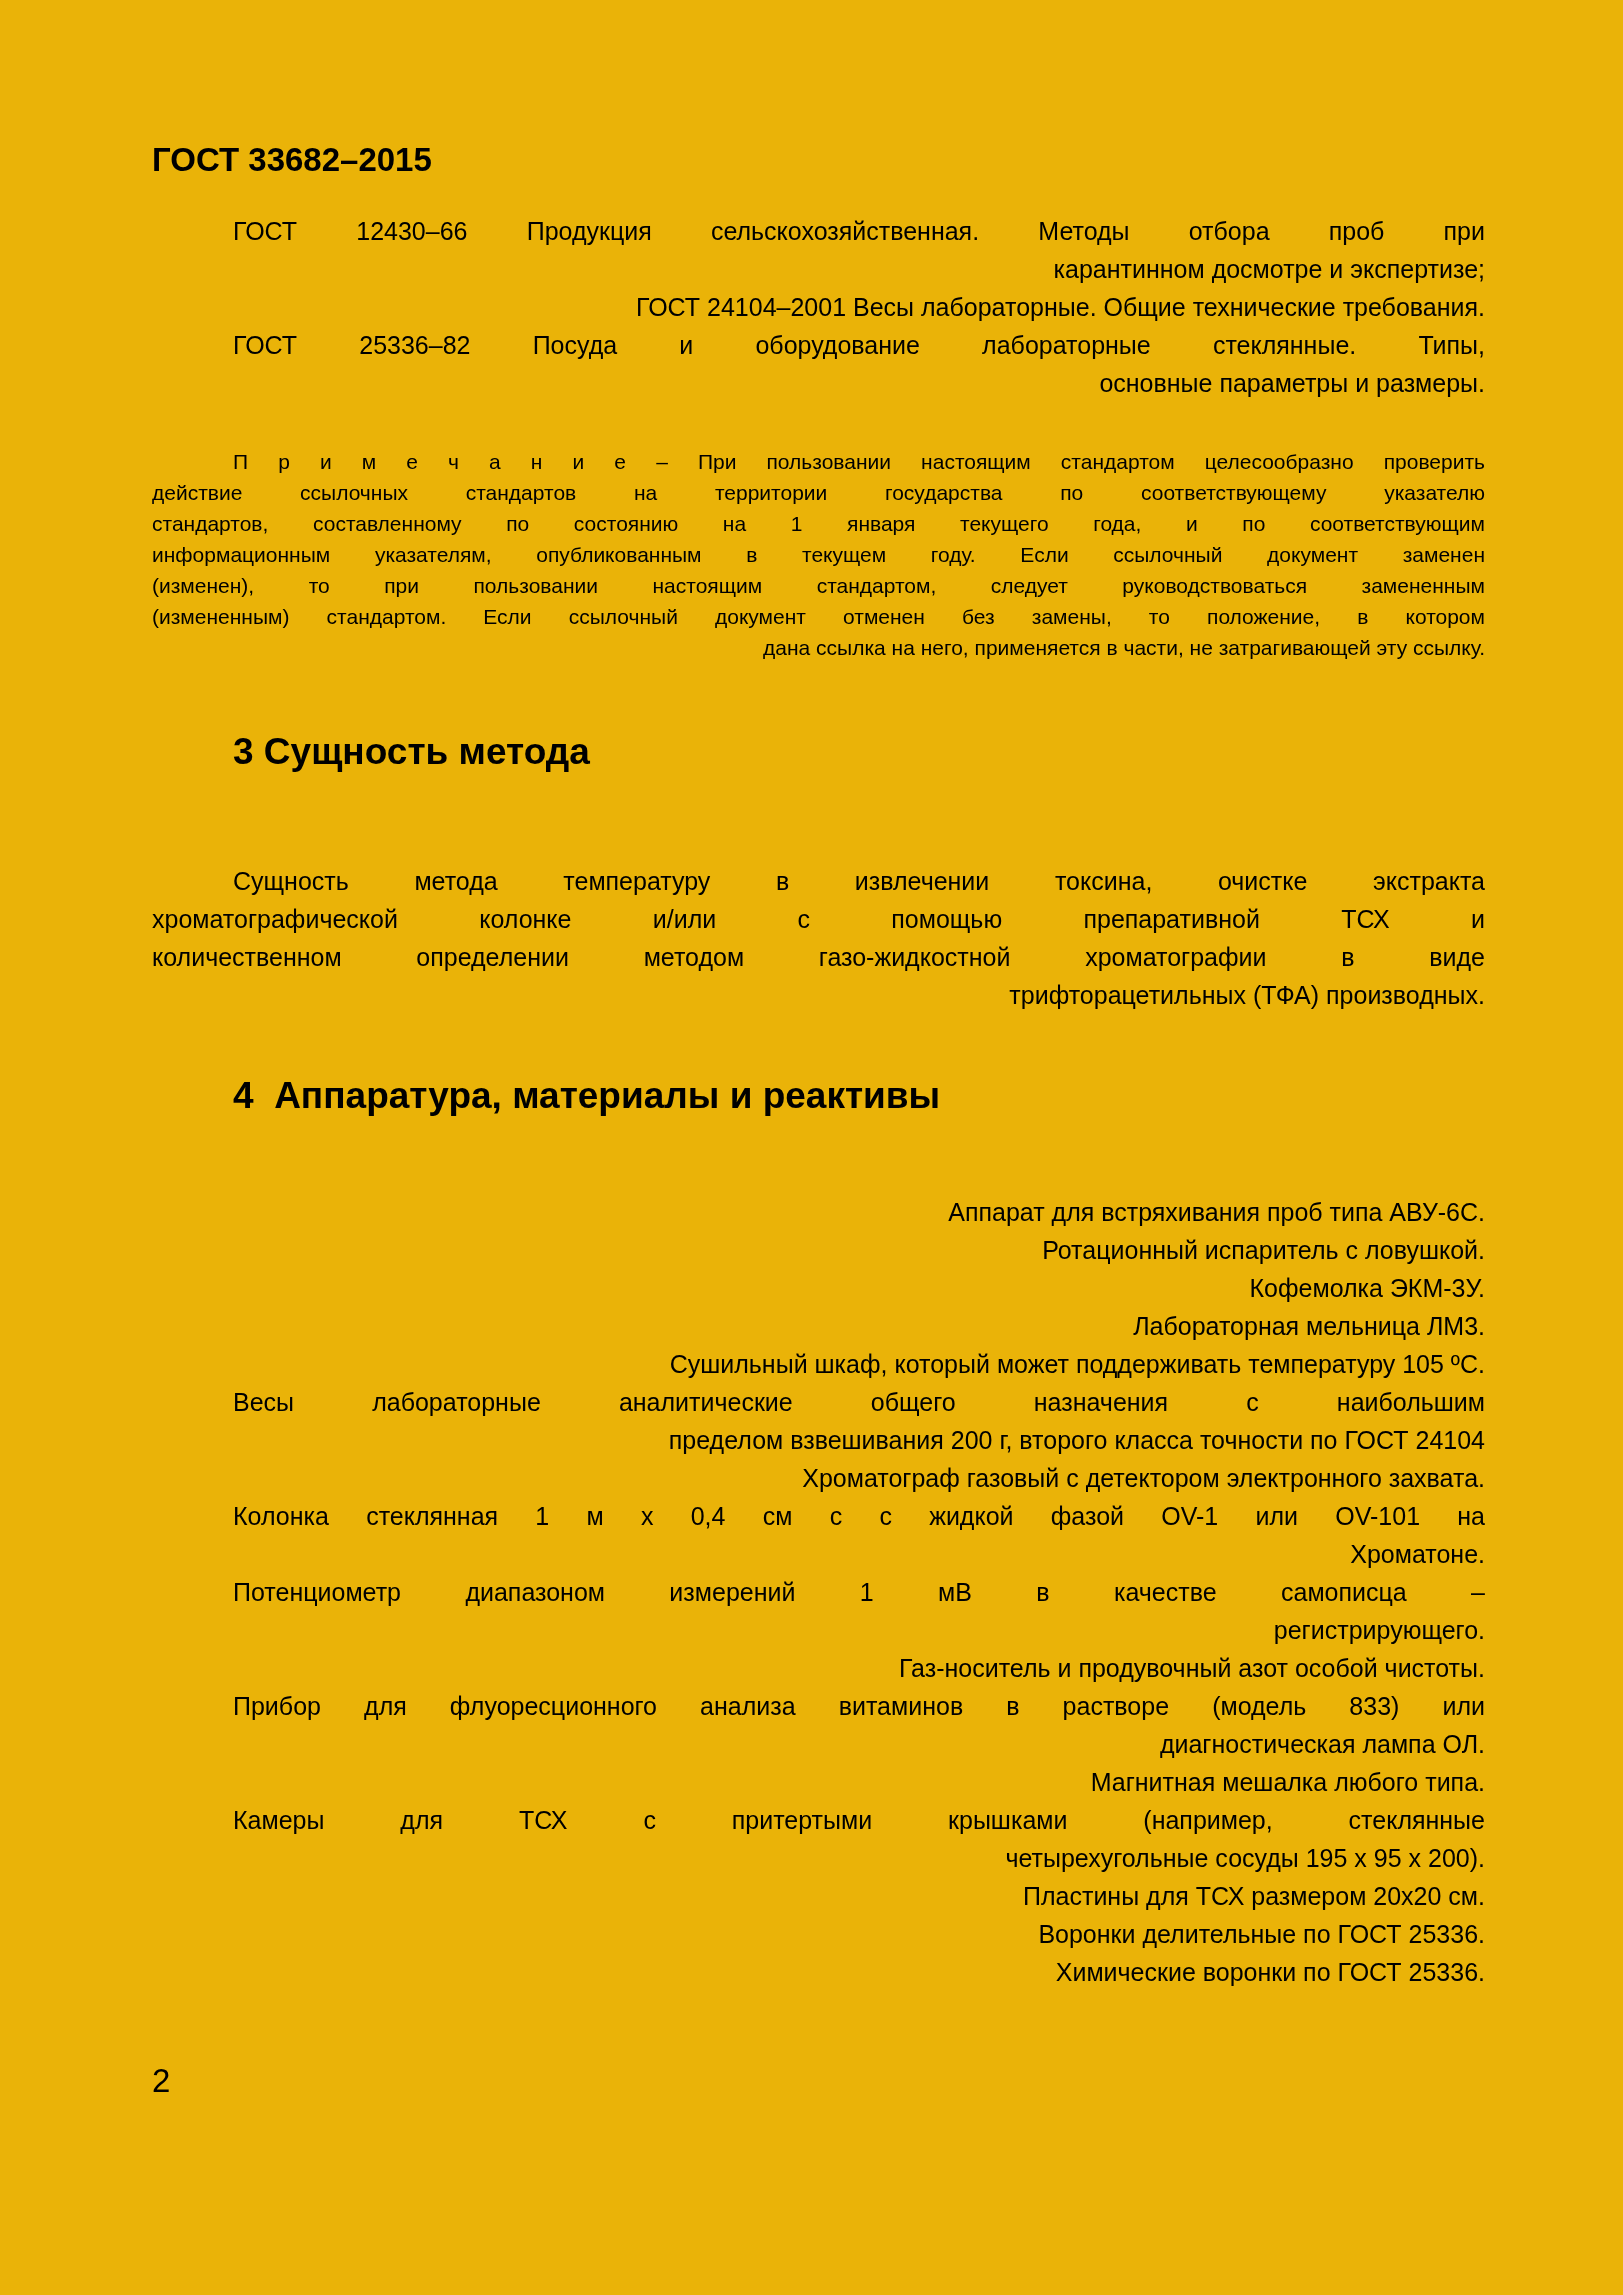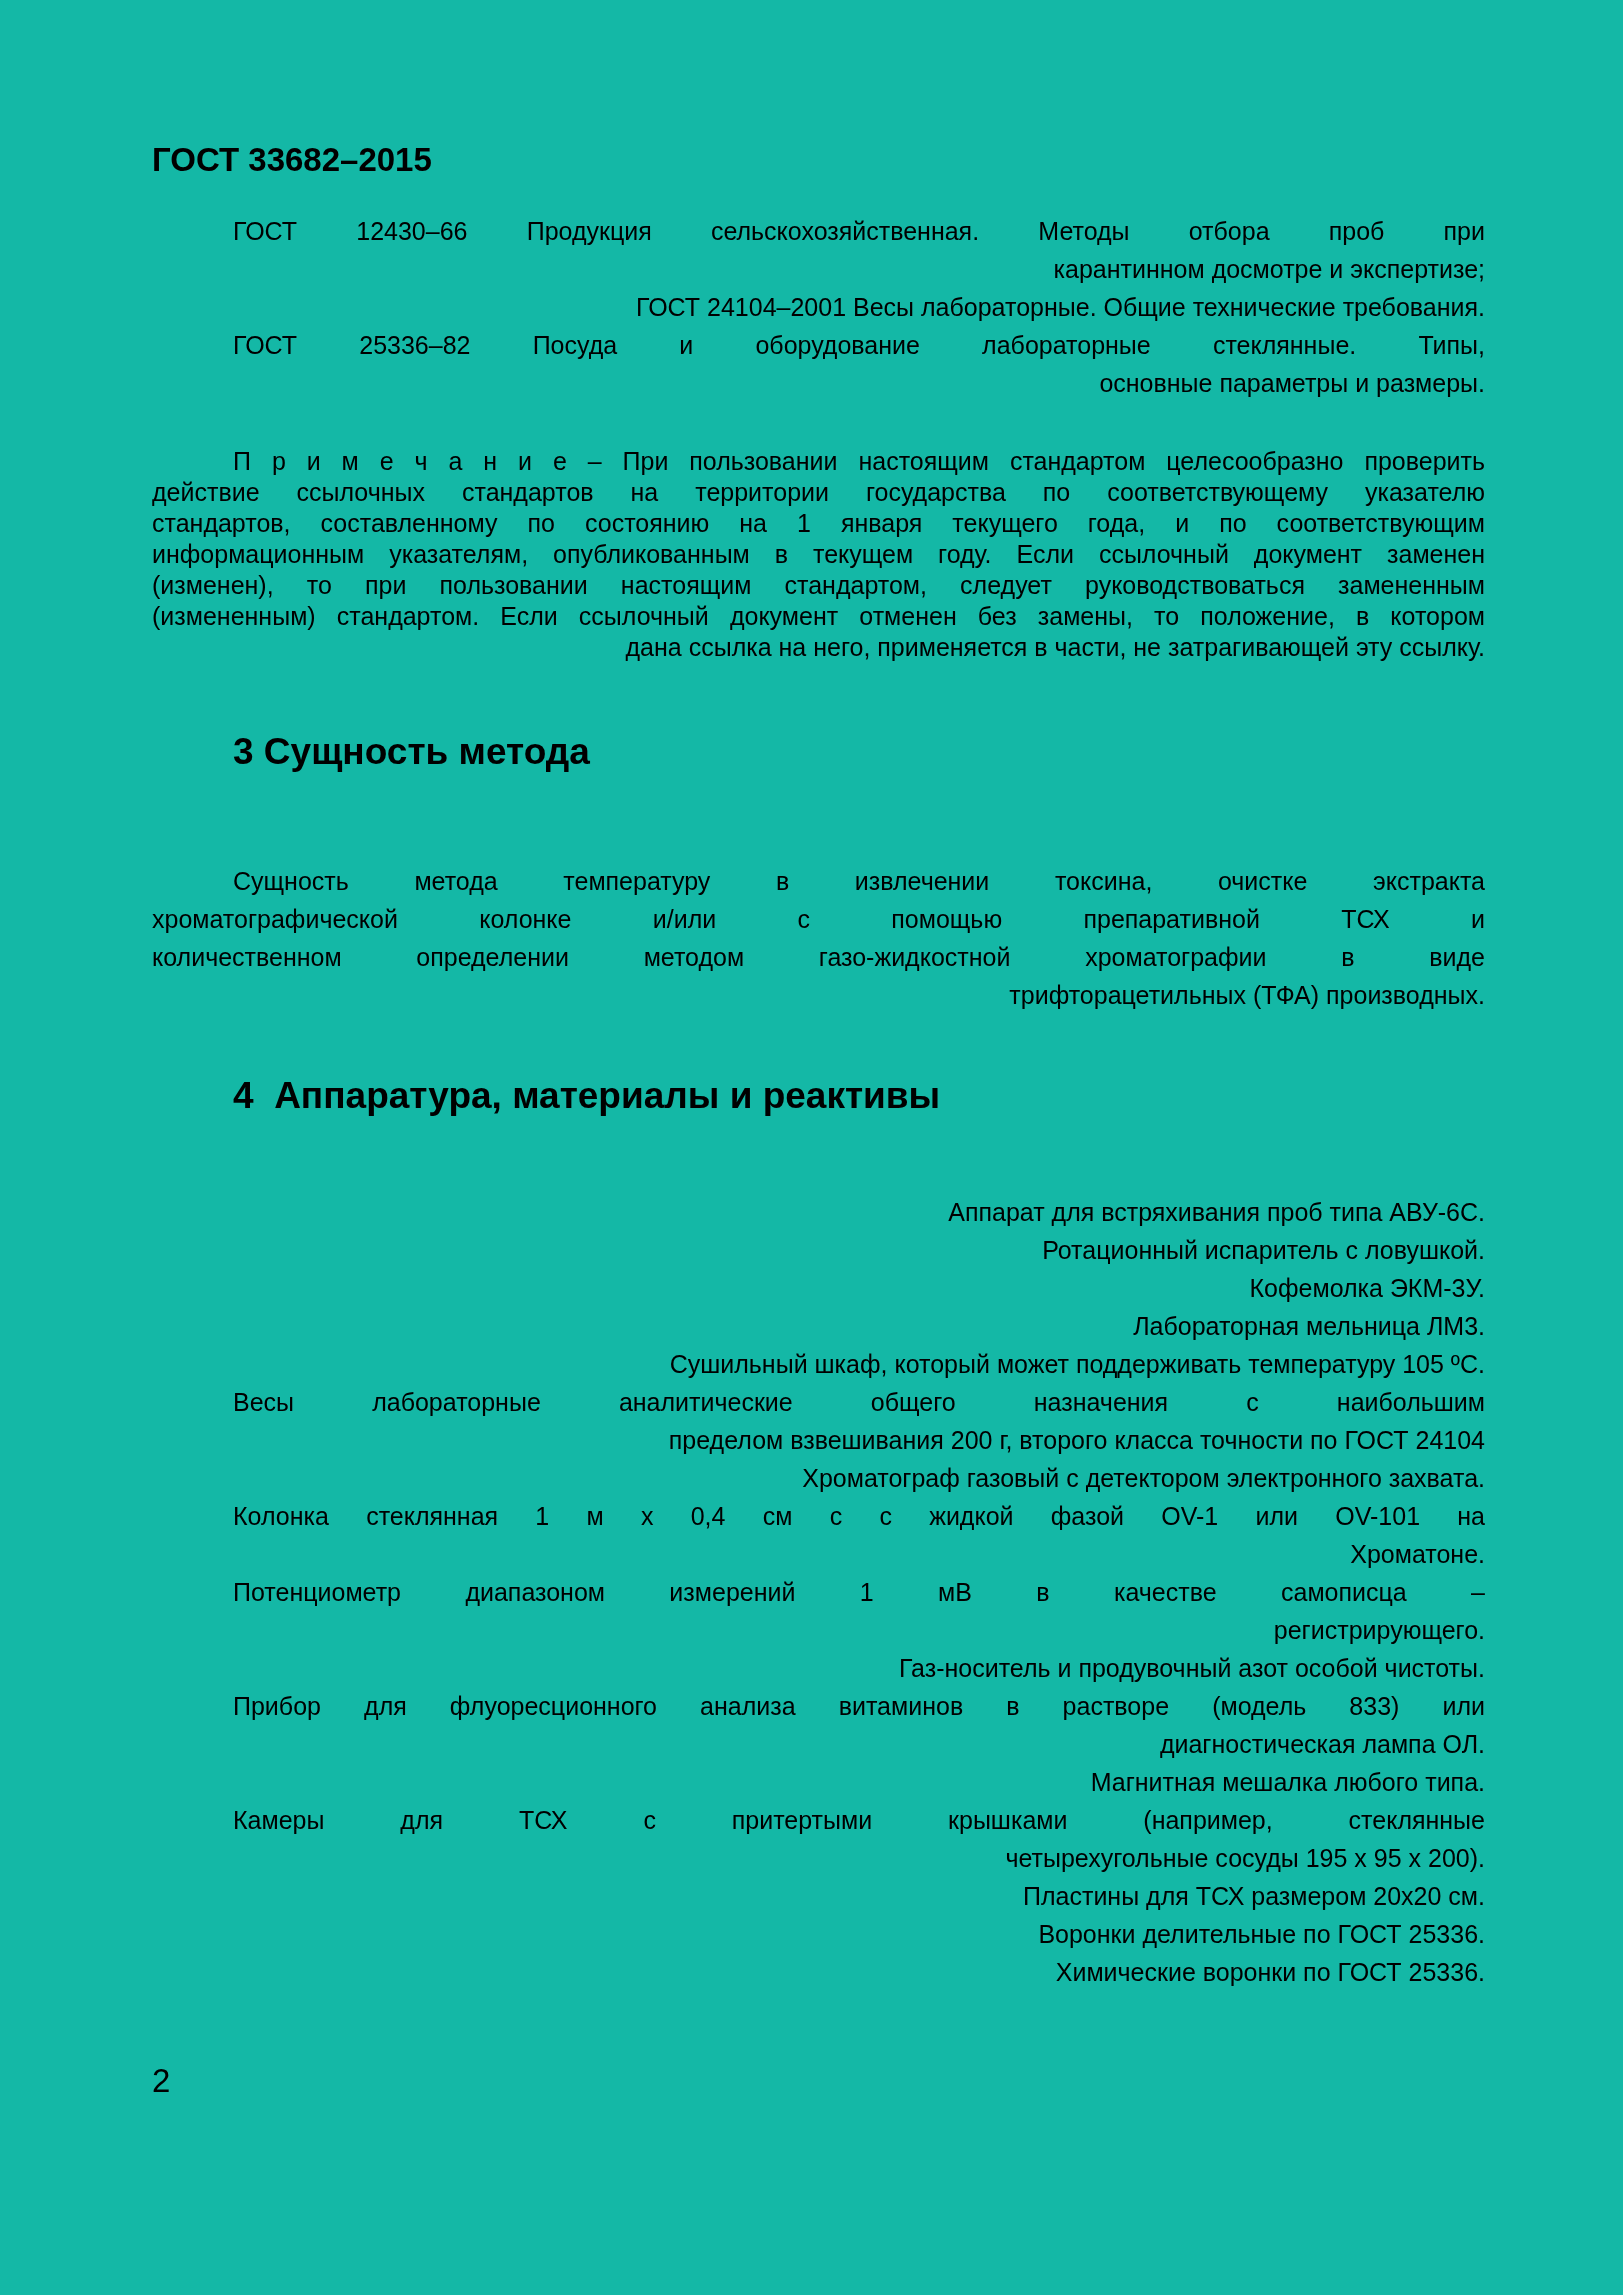--- a/index.html
+++ b/index.html
@@ -1,20 +1,20 @@
 <!DOCTYPE html>
 <html style="font-size:10.5px"><head>
 <meta charset="utf-8">
 <style>
   html, body { margin: 0; padding: 0; background: #888; }
   .page {
     position: relative;
     width: 1623px;
     height: 2295px;
-    background: #14b8a6;
+    background: #eab308;
     color: #000000;
     font-family: "Liberation Sans", "DejaVu Sans", sans-serif;
     overflow: hidden;
   }
   .content {
     position: absolute;
     left: 152px;
     top: 0;
     width: 1333px;
   }
@@ -22,21 +22,21 @@
     margin-top: 141px;
     font-size: 33px;
     line-height: 38px;
     font-weight: bold;
   }
   .body-line {
     font-size: 25px;
     line-height: 38px;
   }
   .note-line {
-    font-size: 25px;
+    font-size: 21px;
     line-height: 31px;
   }
   .line { text-align: right; }
   .j {
     text-align: justify;
     text-align-last: justify;
     text-justify: inter-word;
   }
   .ind  { text-indent: 81px; }
   .ind2 { text-indent: 13px; }

